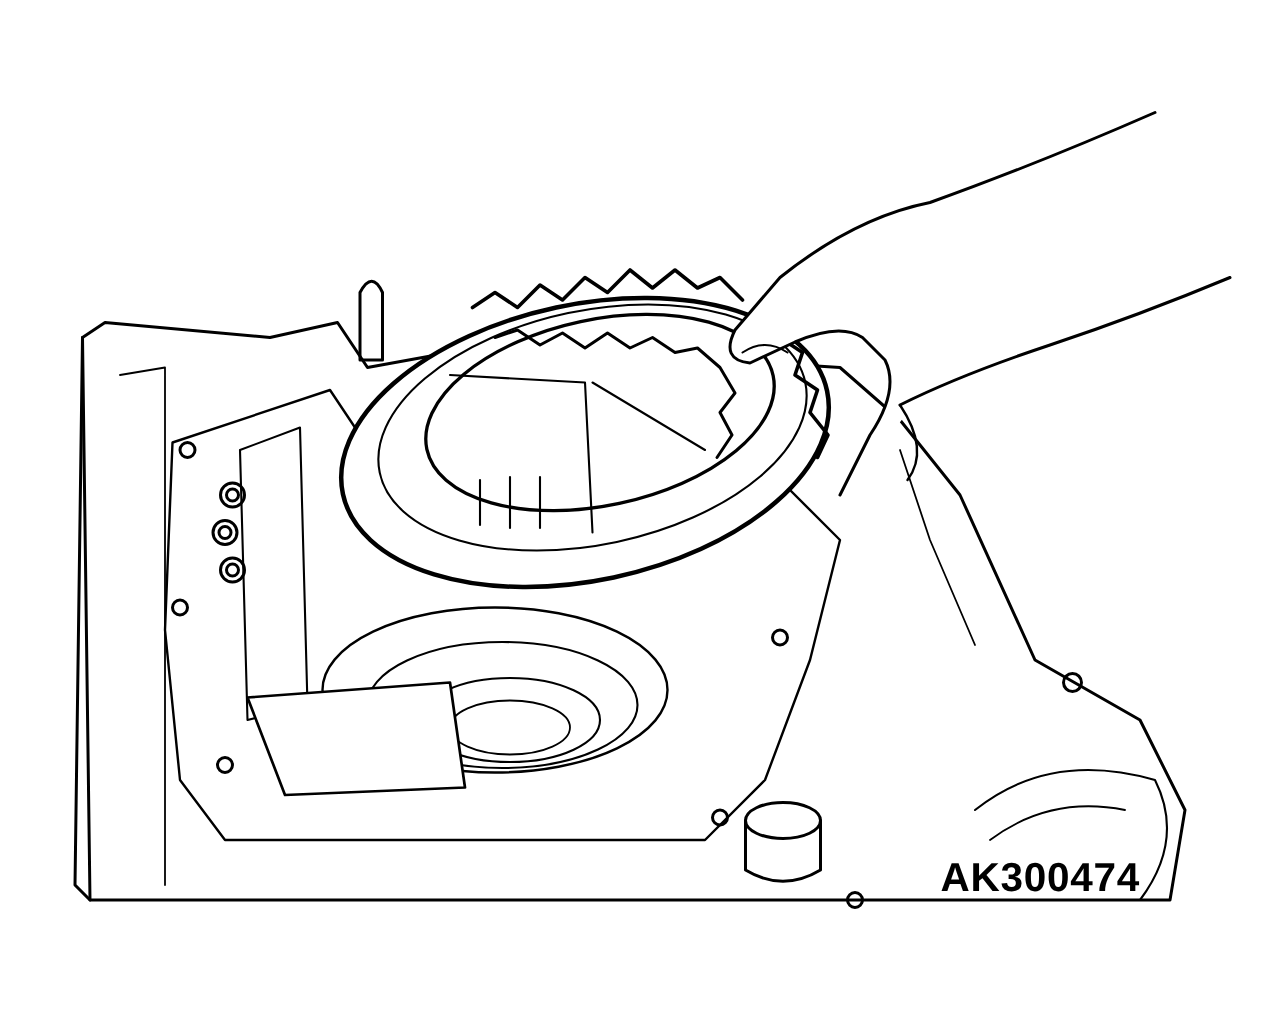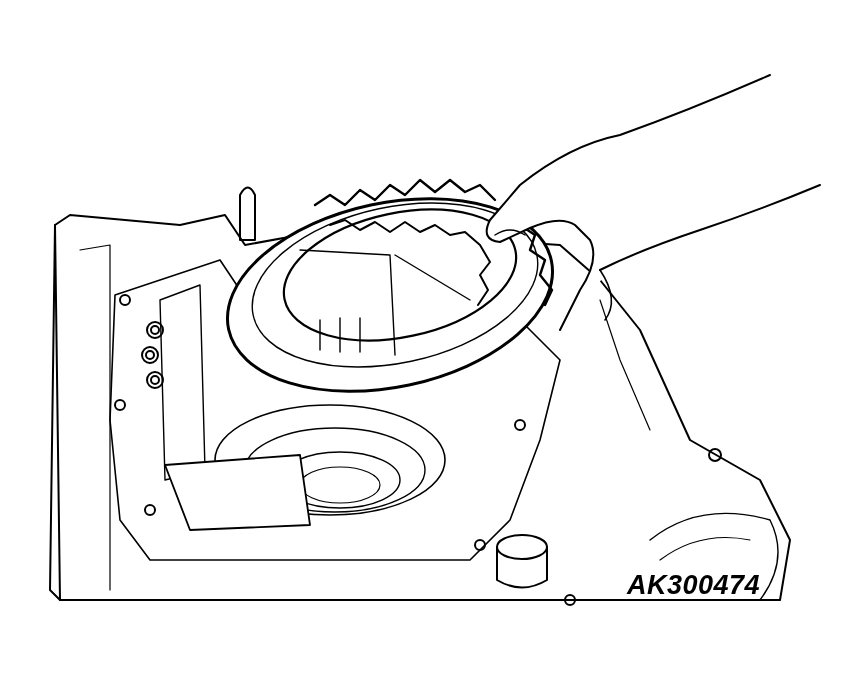--- a/index.html
+++ b/index.html
@@ -1,19 +1,19 @@
 <!DOCTYPE html>
 <html><head>
   <meta charset="utf-8">
   <style>
     html, body { margin: 0; padding: 0; background: #ffffff; }
     body { width: 854px; height: 675px; position: relative; overflow: hidden; font-family: "Liberation Sans", sans-serif; }
     .figure { position: absolute; left: 0; top: 0; width: 854px; height: 675px; }
     .figure svg { width: 854px; height: 675px; display: block; }
-    .label { position: absolute; left: 627px; top: 570px; font-family: "Liberation Sans", sans-serif; font-weight: bold; font-size: 27px; color: #000000; letter-spacing: 0.5px; font-style: italic; }
+    .label { position: absolute; left: 627px; top: 570px; font-family: "Liberation Sans", sans-serif; font-weight: bold; font-size: 27px; color: #000000; letter-spacing: 0.5px; }
   </style>
 </head>
 <body>
 
 <div class="figure">
   <svg viewBox="0 0 854 675" xmlns="http://www.w3.org/2000/svg" fill="none" stroke="#000" stroke-width="2" stroke-linejoin="round" stroke-linecap="round">
 
     <g>
       <path d="M55 225 L70 215 L180 225 L225 215 L245 245 L300 235 L330 230 L560 245 L600 280 L640 330 L690 440 L760 480 L790 540 L780 600 L560 600 L120 600 L60 600 Z"></path>
       <path d="M55 225 L50 590 L60 600"></path>

